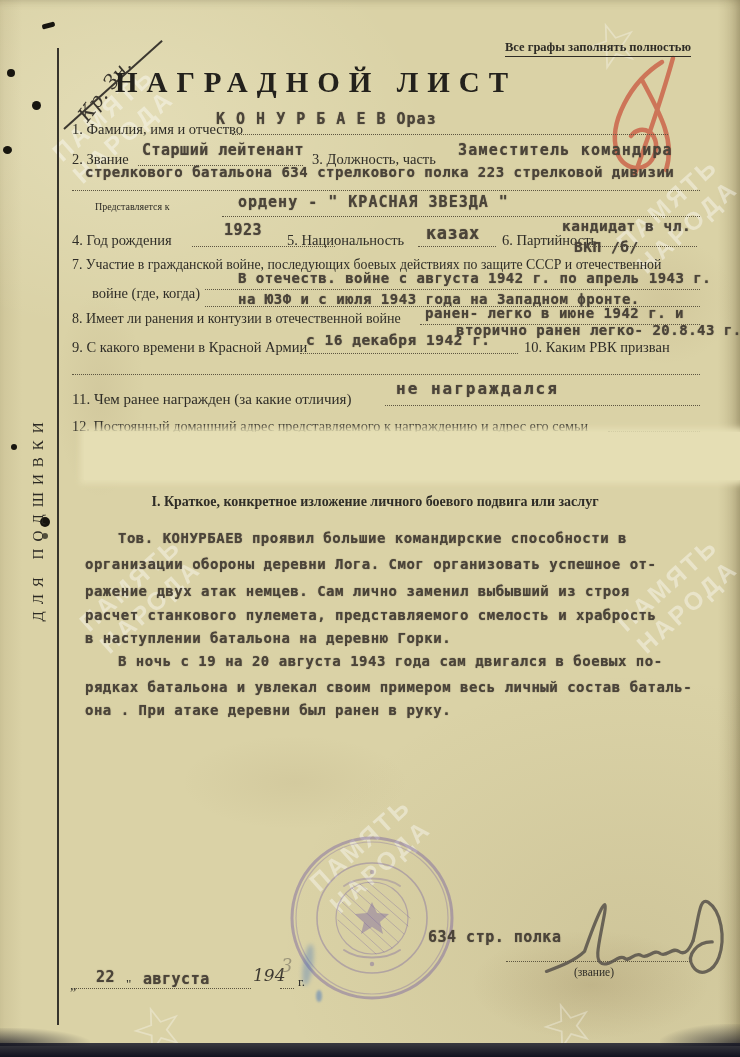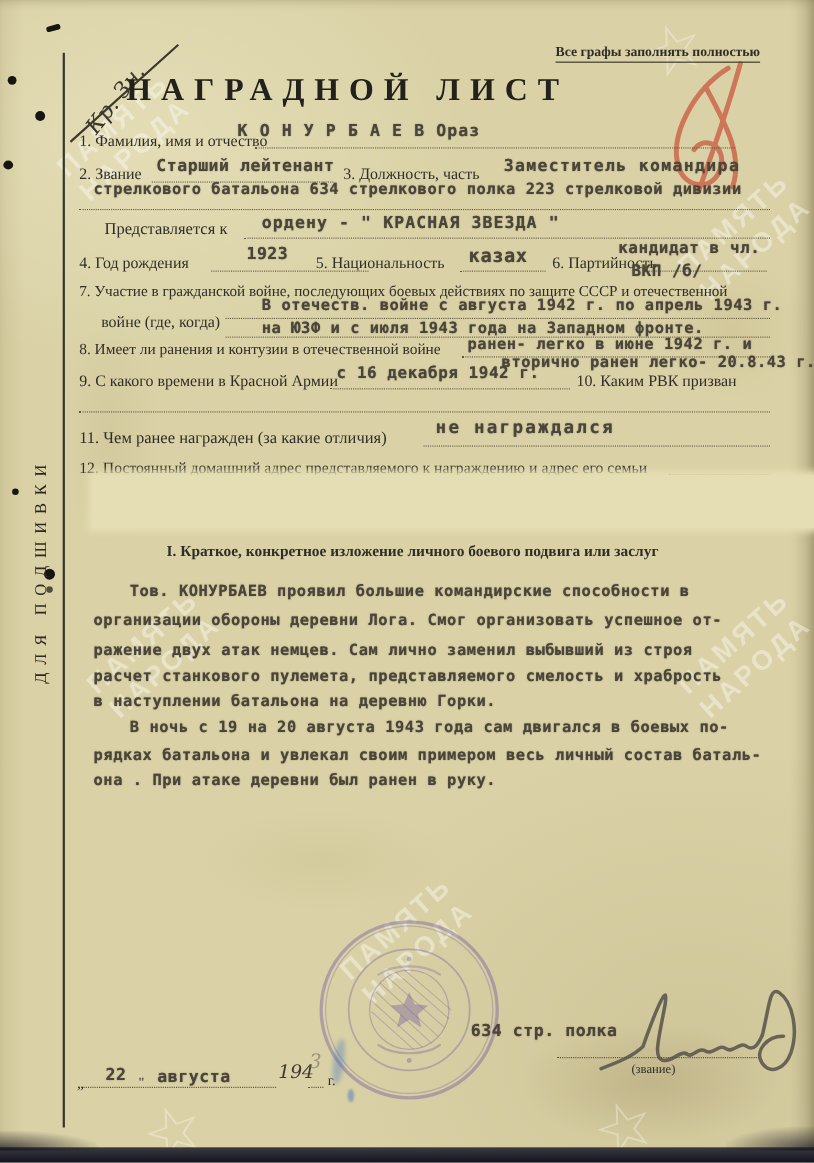--- a/index.html
+++ b/index.html
@@ -88,21 +88,21 @@
   <div class="tw" style="left:216px;top:110px;font-size:15px;letter-spacing:1px;">К О Н У Р Б А Е В    Ораз</div>
 
   <div class="lbl" style="left:72px;top:151px;font-size:14.5px;">2. Звание</div>
   <div class="dot" style="left:138px;top:165px;width:165px;"></div>
   <div class="tw" style="left:142px;top:141px;font-size:15px;">Старший лейтенант</div>
   <div class="lbl" style="left:312px;top:151px;font-size:14.5px;">3. Должность, часть</div>
   <div class="tw" style="left:458px;top:141px;font-size:15px;letter-spacing:1.2px;">Заместитель командира</div>
   <div class="tw" style="left:85px;top:164px;font-size:14px;">стрелкового батальона  634  стрелкового полка  223  стрелковой дивизии</div>
   <div class="dot" style="left:72px;top:190px;width:628px;"></div>
 
-  <div class="lbl" style="left:95px;top:201px;font-size:15px;">Представляется к</div>
+  <div class="lbl" style="left:95px;top:201px;font-size:10px;">Представляется к</div>
   <div class="dot" style="left:222px;top:216px;width:478px;"></div>
   <div class="tw" style="left:238px;top:193px;font-size:15px;letter-spacing:1px;">ордену - " КРАСНАЯ ЗВЕЗДА "</div>
 
   <div class="lbl" style="left:72px;top:232px;font-size:14.5px;">4. Год рождения</div>
   <div class="dot" style="left:192px;top:246px;width:143px;"></div>
   <div class="tw" style="left:224px;top:221px;font-size:15px;">1923</div>
   <div class="lbl" style="left:287px;top:232px;font-size:14.5px;">5. Национальность</div>
   <div class="dot" style="left:418px;top:246px;width:78px;"></div>
   <div class="tw" style="left:426px;top:223px;font-size:17px;">казах</div>
   <div class="lbl" style="left:502px;top:232px;font-size:14.5px;">6. Партийность</div>

